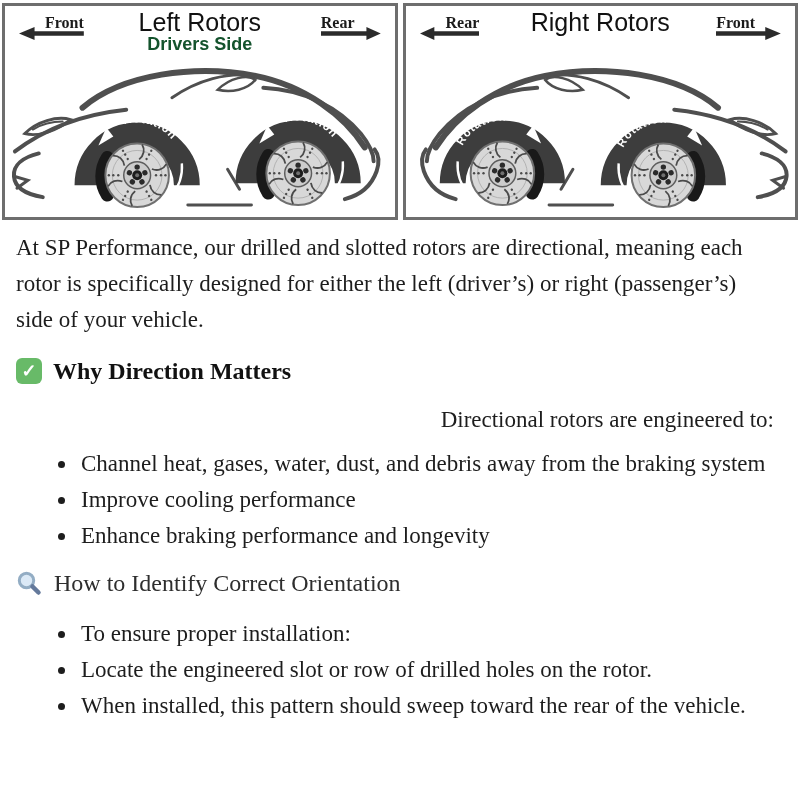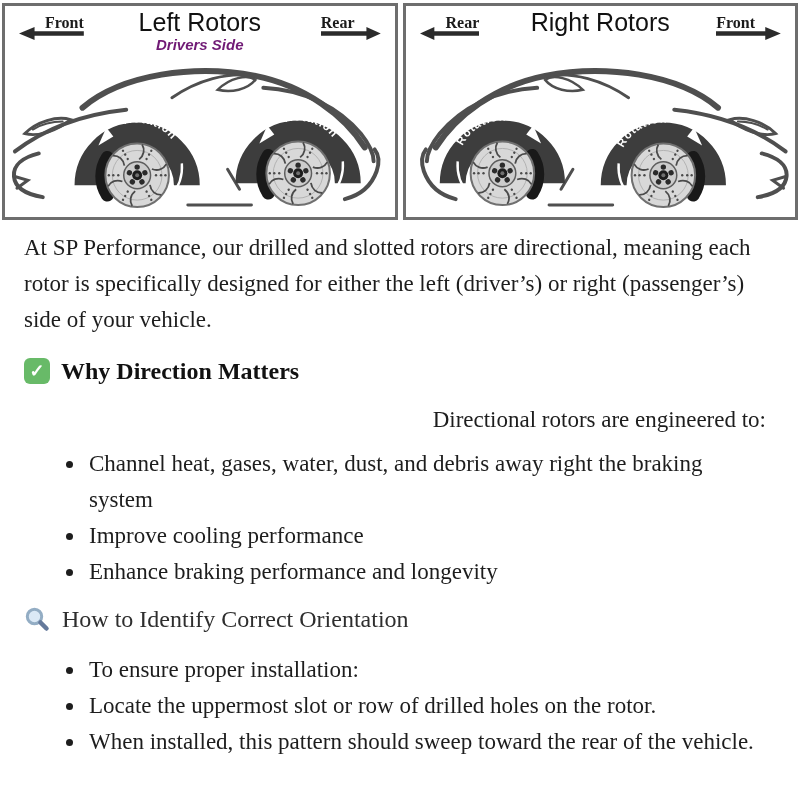--- a/index.html
+++ b/index.html
@@ -4,32 +4,32 @@
 <style>
   * { margin:0; padding:0; box-sizing:border-box; }
   html,body { width:800px; height:800px; background:#ffffff; overflow:hidden; }
   body { font-family:"Liberation Serif", serif; color:#1d1d1d; }
 
   
   .diagram-row { display:flex; gap:5px; padding:3px 2px 0 2px; height:220px; }
   .panel { position:relative; flex:1; border:3px solid #6e6e6e; background:#ffffff; overflow:hidden; }
   .titles { position:absolute; left:0; right:0; top:3px; text-align:center; font-family:"Liberation Sans", sans-serif; }
   .panel-title { font-size:25px; font-weight:normal; color:#111; letter-spacing:0; line-height:27px; }
-  .panel-subtitle { font-size:15px; font-weight:bold; font-style:italic; color:#701a75; line-height:17px; }
+  .panel-subtitle { font-size:18px; font-weight:bold; color:#14532d; line-height:17px; }
   .dir { position:absolute; top:8px; font-family:Liberation Serif, serif; font-weight:bold; font-size:16px; color:#1b1b1b; padding-bottom:8px; }
   .dir-left  { left:14px; }
   .dir-right { right:14px; }
   .dir .dir-word { display:block; }
   .dir-left  .dir-word { padding-left:26px; }
   .dir-right .dir-word { padding-right:26px; }
   .dir svg.shaft { position:absolute; left:0; right:0; bottom:0; width:100%; height:13px; display:block; }
   .car-svg { position:absolute; left:0; bottom:0; width:100%; height:160px; display:block; }
 
   
-  .article { padding:0 24px; max-width:790px; font-size:23px; line-height:36px; }
+  .article { padding:0 16px; max-width:790px; font-size:23px; line-height:36px; }
   .intro { margin-top:10px; }
   .sec-head { display:flex; align-items:center; gap:11px; font-size:24px; line-height:36px; }
   .sec-head.bold { font-weight:bold; color:#111; margin-top:15px; }
   .sec-head.regular { font-weight:normal; color:#2e2e2e; margin-top:11px; }
   .check-icon { display:inline-flex; width:26px; height:26px; border-radius:6px; background:#68ba68;
                 align-items:center; justify-content:center; flex:0 0 auto;
                 font-family:"Liberation Sans", sans-serif; color:#ffffff; font-size:18px; font-weight:bold; }
   .mag-icon { display:inline-block; width:27px; height:27px; flex:0 0 auto; }
   .lead { margin-top:13px;text-align:right; }
   ul.bullets { margin:8px 0 0 0; padding-left:62px; }
@@ -204,32 +204,32 @@
   <p class="intro">At SP Performance, our drilled and slotted rotors are directional, meaning each rotor is specifically designed for either the left (driver’s) or right (passenger’s) side of your vehicle.</p>
 
   <div class="sec-head bold">
     <span class="check-icon">✓</span>
     <span>Why Direction Matters</span>
   </div>
 
   <p class="lead">Directional rotors are engineered to:</p>
 
   <ul class="bullets">
-    <li>Channel heat, gases, water, dust, and debris away right the braking system</li>
+    <li>Channel heat, gases, water, dust, and debris away from the braking system</li>
     <li>Improve cooling performance</li>
     <li>Enhance braking performance and longevity</li>
   </ul>
 
   <div class="sec-head regular">
     <svg class="mag-icon" viewBox="0 0 27 27">
       <circle cx="10.5" cy="10.5" r="7.2" fill="#dbe9f6" stroke="#93adc4" stroke-width="3"></circle>
       <line x1="16.5" y1="16.5" x2="22.5" y2="22.5" stroke="#64799b" stroke-width="4.5" stroke-linecap="round"></line>
     </svg>
     <span>How to Identify Correct Orientation</span>
   </div>
 
   <ul class="bullets second">
     <li>To ensure proper installation:</li>
-    <li>Locate the uppermost slot or row of drilled holes on the rotor.</li>
+    <li>Locate the engineered slot or row of drilled holes on the rotor.</li>
     <li>When installed, this pattern should sweep toward the rear of the vehicle.</li>
   </ul>
 
 </div>
 
 </body></html>

